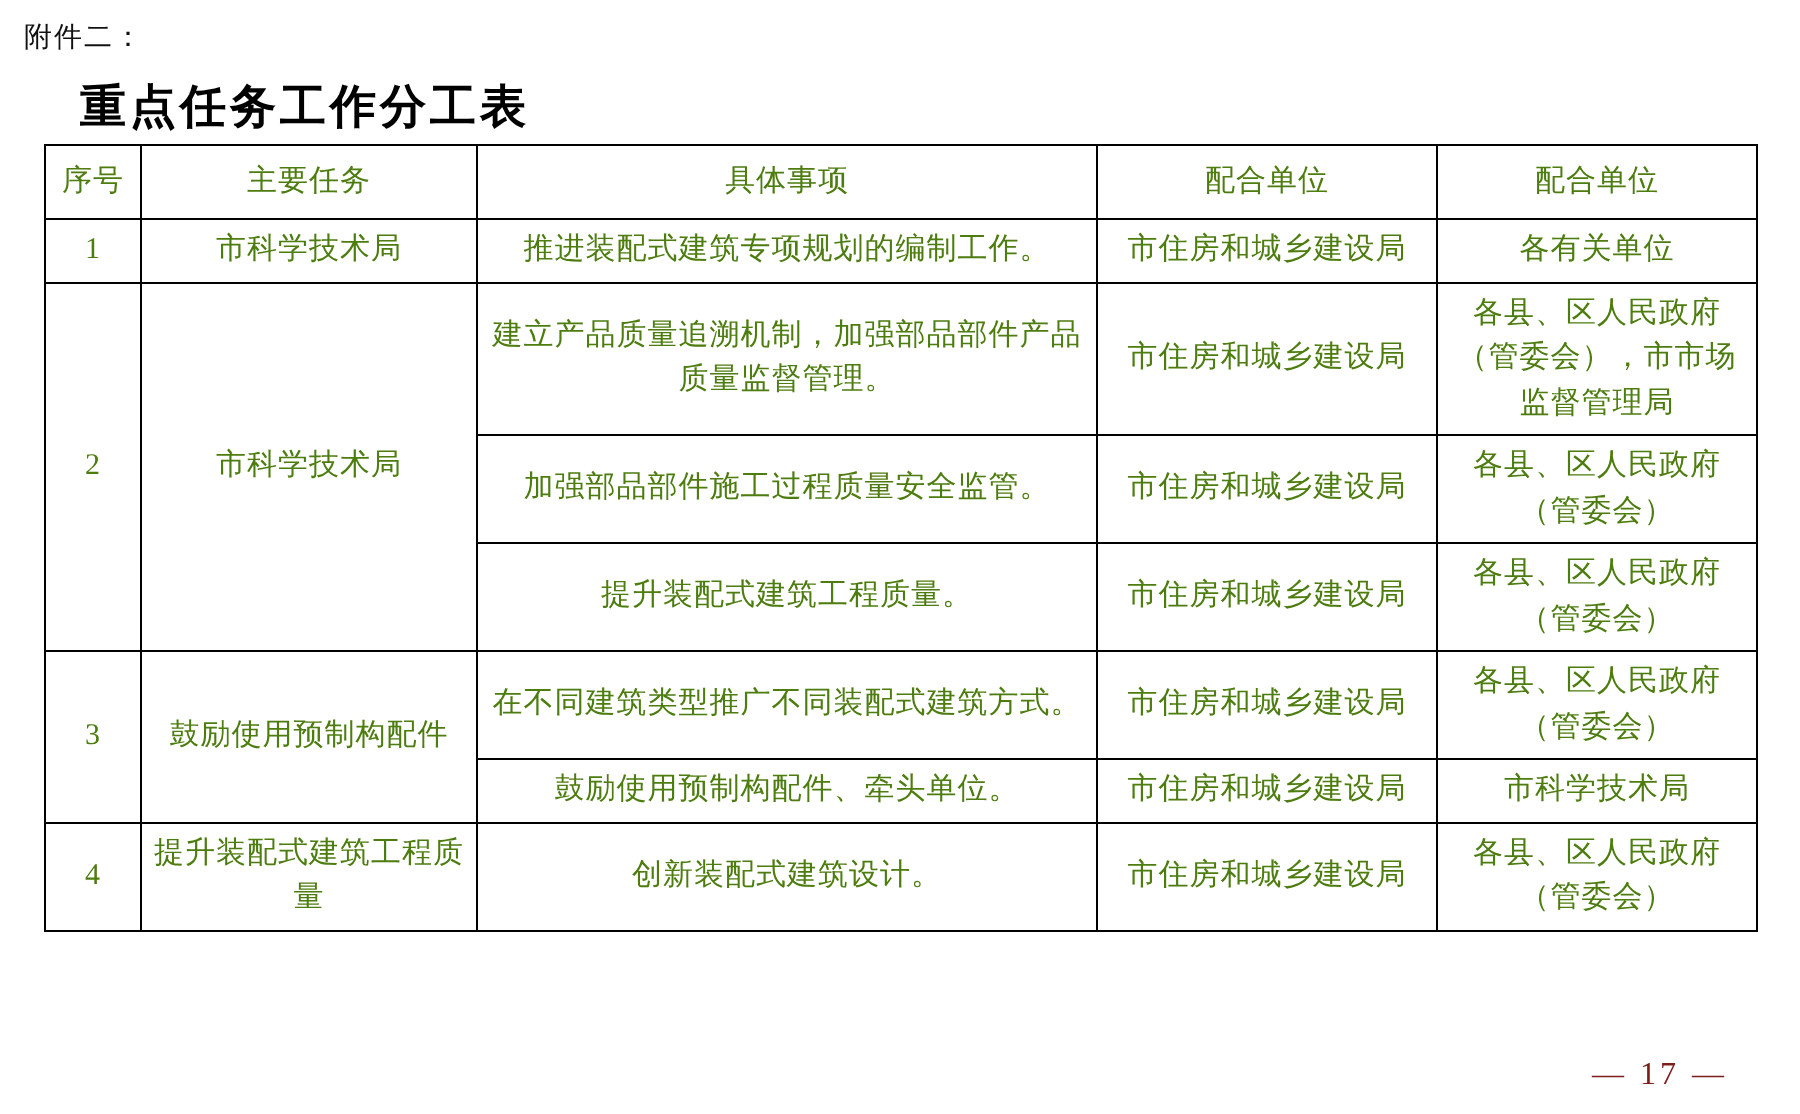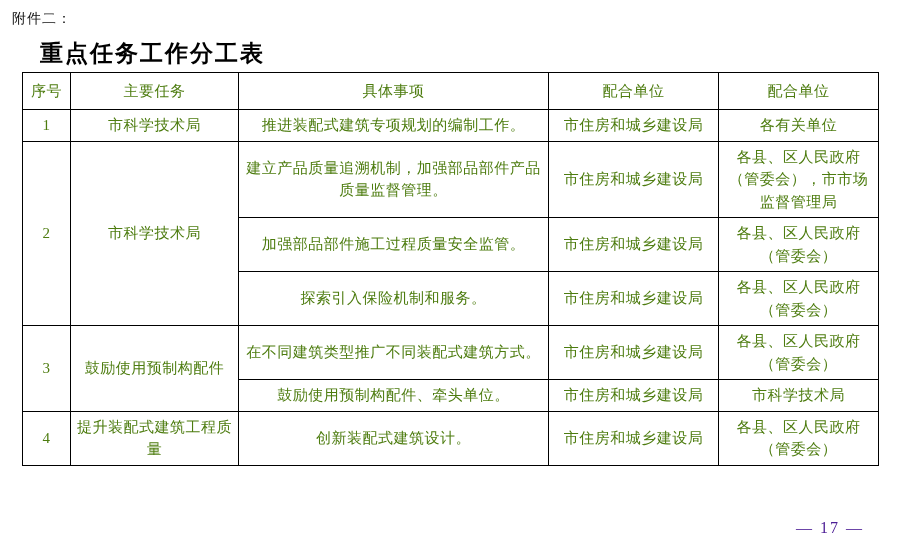--- a/index.html
+++ b/index.html
@@ -69,24 +69,24 @@
     padding-right: 10px;
   }
   .col-seq { width: 48px; }
   .col-task { width: 168px; }
   .col-detail { width: 310px; }
   .col-lead { width: 170px; }
   .col-support { width: 160px; }
   .page-number {
     position: absolute;
     right: 36px;
-    bottom: 20px;
+    bottom: 10px;
     font-size: 16px;
     letter-spacing: 2px;
-    color: #4c1d95;
+    color: #7f1d1d;
   }
 </style>
 </head>
 <body>
 
 <div class="page">
 
   <div class="attachment-label">附件二：</div>
 
   <div class="doc-title">重点任务工作分工表</div>
@@ -122,21 +122,21 @@
           <td class="detail-cell">建立产品质量追溯机制，加强部品部件产品质量监督管理。</td>
           <td>市住房和城乡建设局</td>
           <td>各县、区人民政府（管委会），市市场监督管理局</td>
         </tr>
         <tr>
           <td class="detail-cell">加强部品部件施工过程质量安全监管。</td>
           <td>市住房和城乡建设局</td>
           <td>各县、区人民政府（管委会）</td>
         </tr>
         <tr>
-          <td class="detail-cell">探索引入保险机制和服务。</td>
+          <td class="detail-cell">提升装配式建筑工程质量。</td>
           <td>市住房和城乡建设局</td>
           <td>各县、区人民政府（管委会）</td>
         </tr>
         <tr>
           <td rowspan="2">3</td>
           <td rowspan="2">鼓励使用预制构配件</td>
           <td class="detail-cell">在不同建筑类型推广不同装配式建筑方式。</td>
           <td>市住房和城乡建设局</td>
           <td>各县、区人民政府（管委会）</td>
         </tr>

